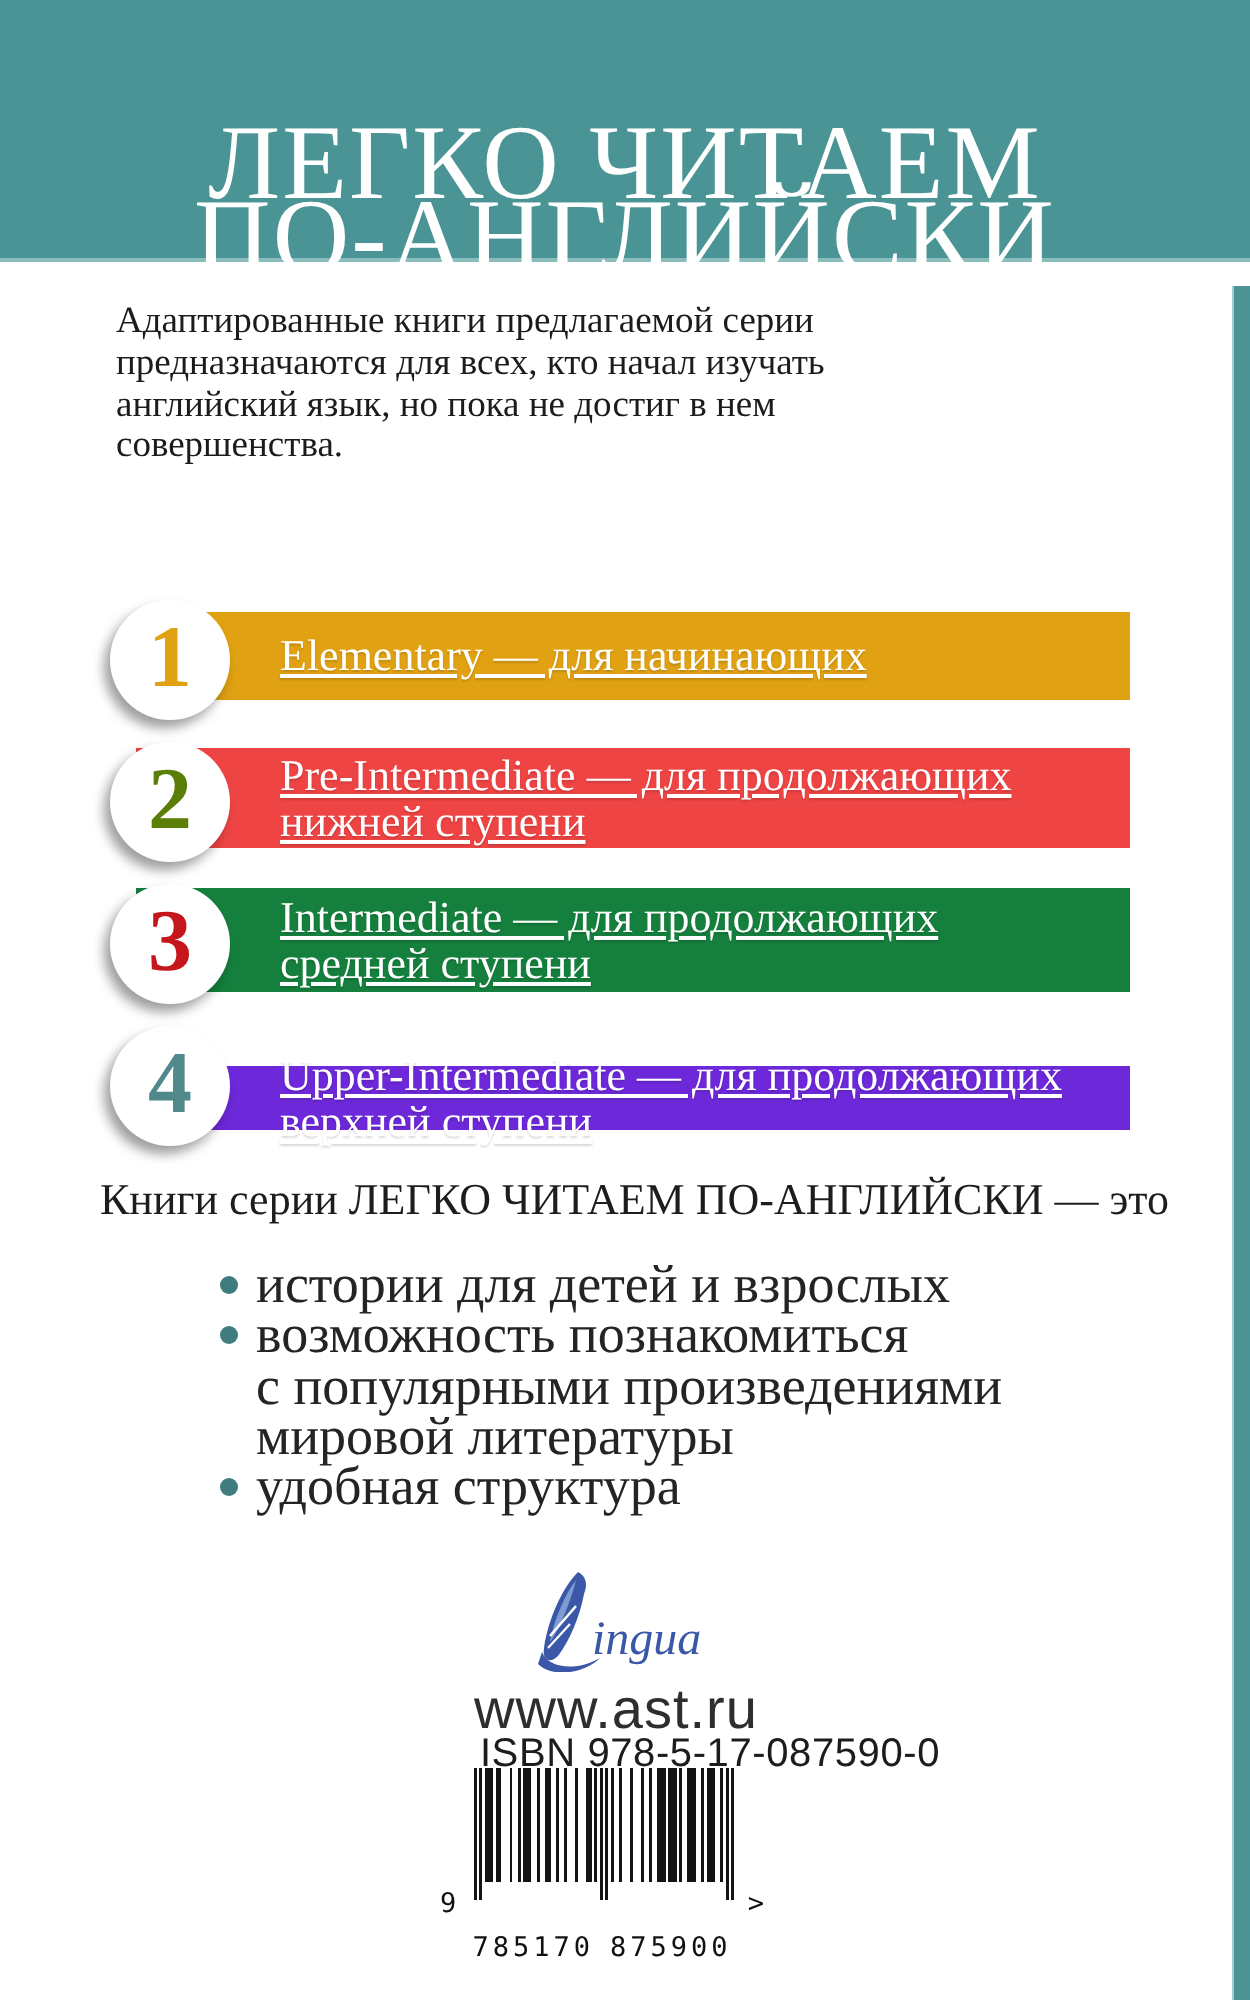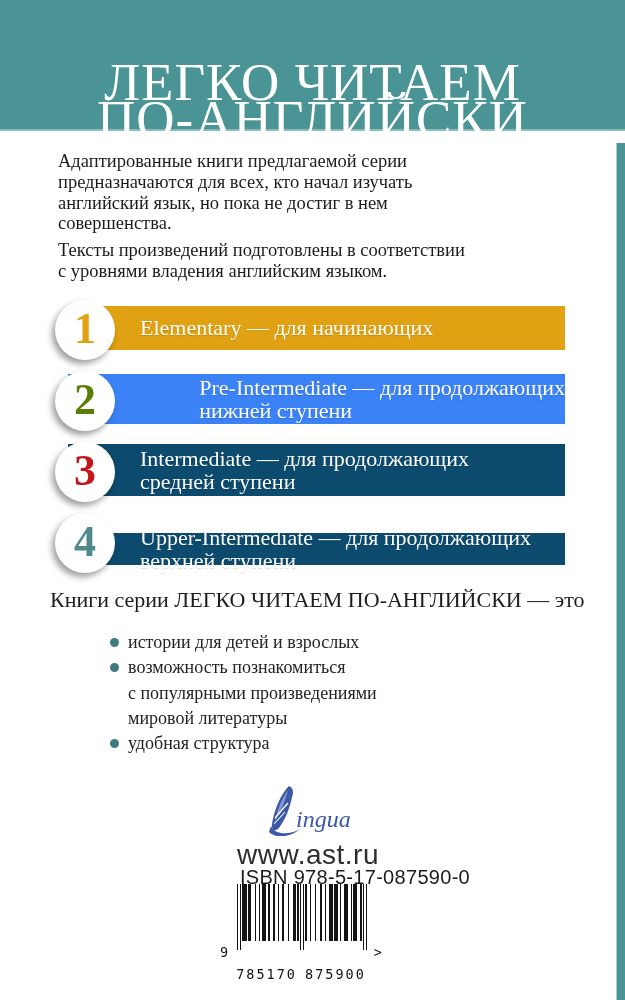--- a/index.html
+++ b/index.html
@@ -27,33 +27,34 @@
   #intro-p2{top:240px;}
   
   .level-row{position:absolute;left:55px;width:510px;}
   .level-bar{
     position:absolute;left:13px;right:0;top:0;bottom:0;
     display:flex;flex-direction:column;justify-content:center;
   }
   .level-text{
     margin-left:72px;color:#ffffff;font-size:22px;line-height:23.5px;
     text-shadow:0 1px 1px rgba(0,0,0,0.15);
+    text-decoration:underline;
   }
   .level-circle{
     position:absolute;left:0;width:60px;height:60px;border-radius:50%;
     background:#ffffff;box-shadow:-3px 4px 6px rgba(0,0,0,0.38);
     display:flex;align-items:center;justify-content:center;z-index:2;
   }
   .level-circle span{font-size:44px;font-weight:700;line-height:1;transform:translateY(-1px);}
   
   #series-heading{
     position:absolute;left:50px;top:587px;width:540px;
     font-size:22px;color:#1d1d1d;white-space:nowrap;
   }
-  #bullets{position:absolute;left:108px;top:630px;width:420px;font-size:18px;color:#242424;}
+  #bullets{position:absolute;left:108px;top:630px;width:420px;font-size:27px;color:#242424;}
   .bullet-line{position:relative;line-height:25.3px;padding-left:20px;}
   .bullet-line .dot{
     position:absolute;left:2px;top:8px;width:9px;height:9px;border-radius:50%;
   }
   
   #logo{position:absolute;left:266px;top:784px;width:90px;height:52px;}
   #website{
     position:absolute;left:0;top:839px;width:616px;text-align:center;
     font-family:Liberation Sans, sans-serif;
     font-size:28px;color:#2e2e2e;letter-spacing:0.5px;
@@ -81,49 +82,48 @@
 </head>
 <body>
 
 <div id="page">
 
   <header id="band">
     <h1>ЛЕГКО ЧИТАЕМ<br>ПО-АНГЛИЙСКИ</h1>
   </header>
 
   <div class="intro" id="intro-p1">Адаптированные книги предлагаемой серии<br>предназначаются для всех, кто начал изучать<br>английский язык, но пока не достиг в нем<br>совершенства.</div>
-  <div class="intro" id="intro-p2">Тексты произведений подготовлены в соответствии<br>с уровнями владения английским языком.</div>
 
   <div id="levels">
       <div class="level-row" style="top: 306px; height: 44px;">
         <div class="level-bar" style="background: rgb(224, 161, 18);">
           <div class="level-text">Elementary — для начинающих</div>
         </div>
         <div class="level-circle" style="top: -6px;">
           <span style="color: rgb(224, 161, 18);">1</span>
         </div>
       </div>
       <div class="level-row" style="top: 374px; height: 50px;">
-        <div class="level-bar" style="background: #3b82f6; align-items: flex-end;">
+        <div class="level-bar" style="background: #ef4444;">
           <div class="level-text">Pre-Intermediate — для продолжающих<br>нижней ступени</div>
         </div>
         <div class="level-circle" style="top: -3px;">
           <span style="color: rgb(90, 126, 8);">2</span>
         </div>
       </div>
       <div class="level-row" style="top: 444px; height: 52px;">
-        <div class="level-bar" style="background: #0c4a6e;">
+        <div class="level-bar" style="background: #15803d;">
           <div class="level-text">Intermediate — для продолжающих<br>средней ступени</div>
         </div>
         <div class="level-circle" style="top: -2px;">
           <span style="color: rgb(196, 22, 28);">3</span>
         </div>
       </div>
       <div class="level-row" style="top: 517px; height: 48px;">
-        <div class="level-bar" style="background: #0c4a6e; margin-top: 16px;">
+        <div class="level-bar" style="background: #6d28d9; margin-top: 16px;">
           <div class="level-text">Upper-Intermediate — для продолжающих<br>верхней ступени</div>
         </div>
         <div class="level-circle" style="top: -4px;">
           <span style="color: rgb(79, 137, 140);">4</span>
         </div>
       </div>
     </div>
 
   <div id="series-heading">Книги серии ЛЕГКО ЧИТАЕМ ПО-АНГЛИЙСКИ — это</div>
 

